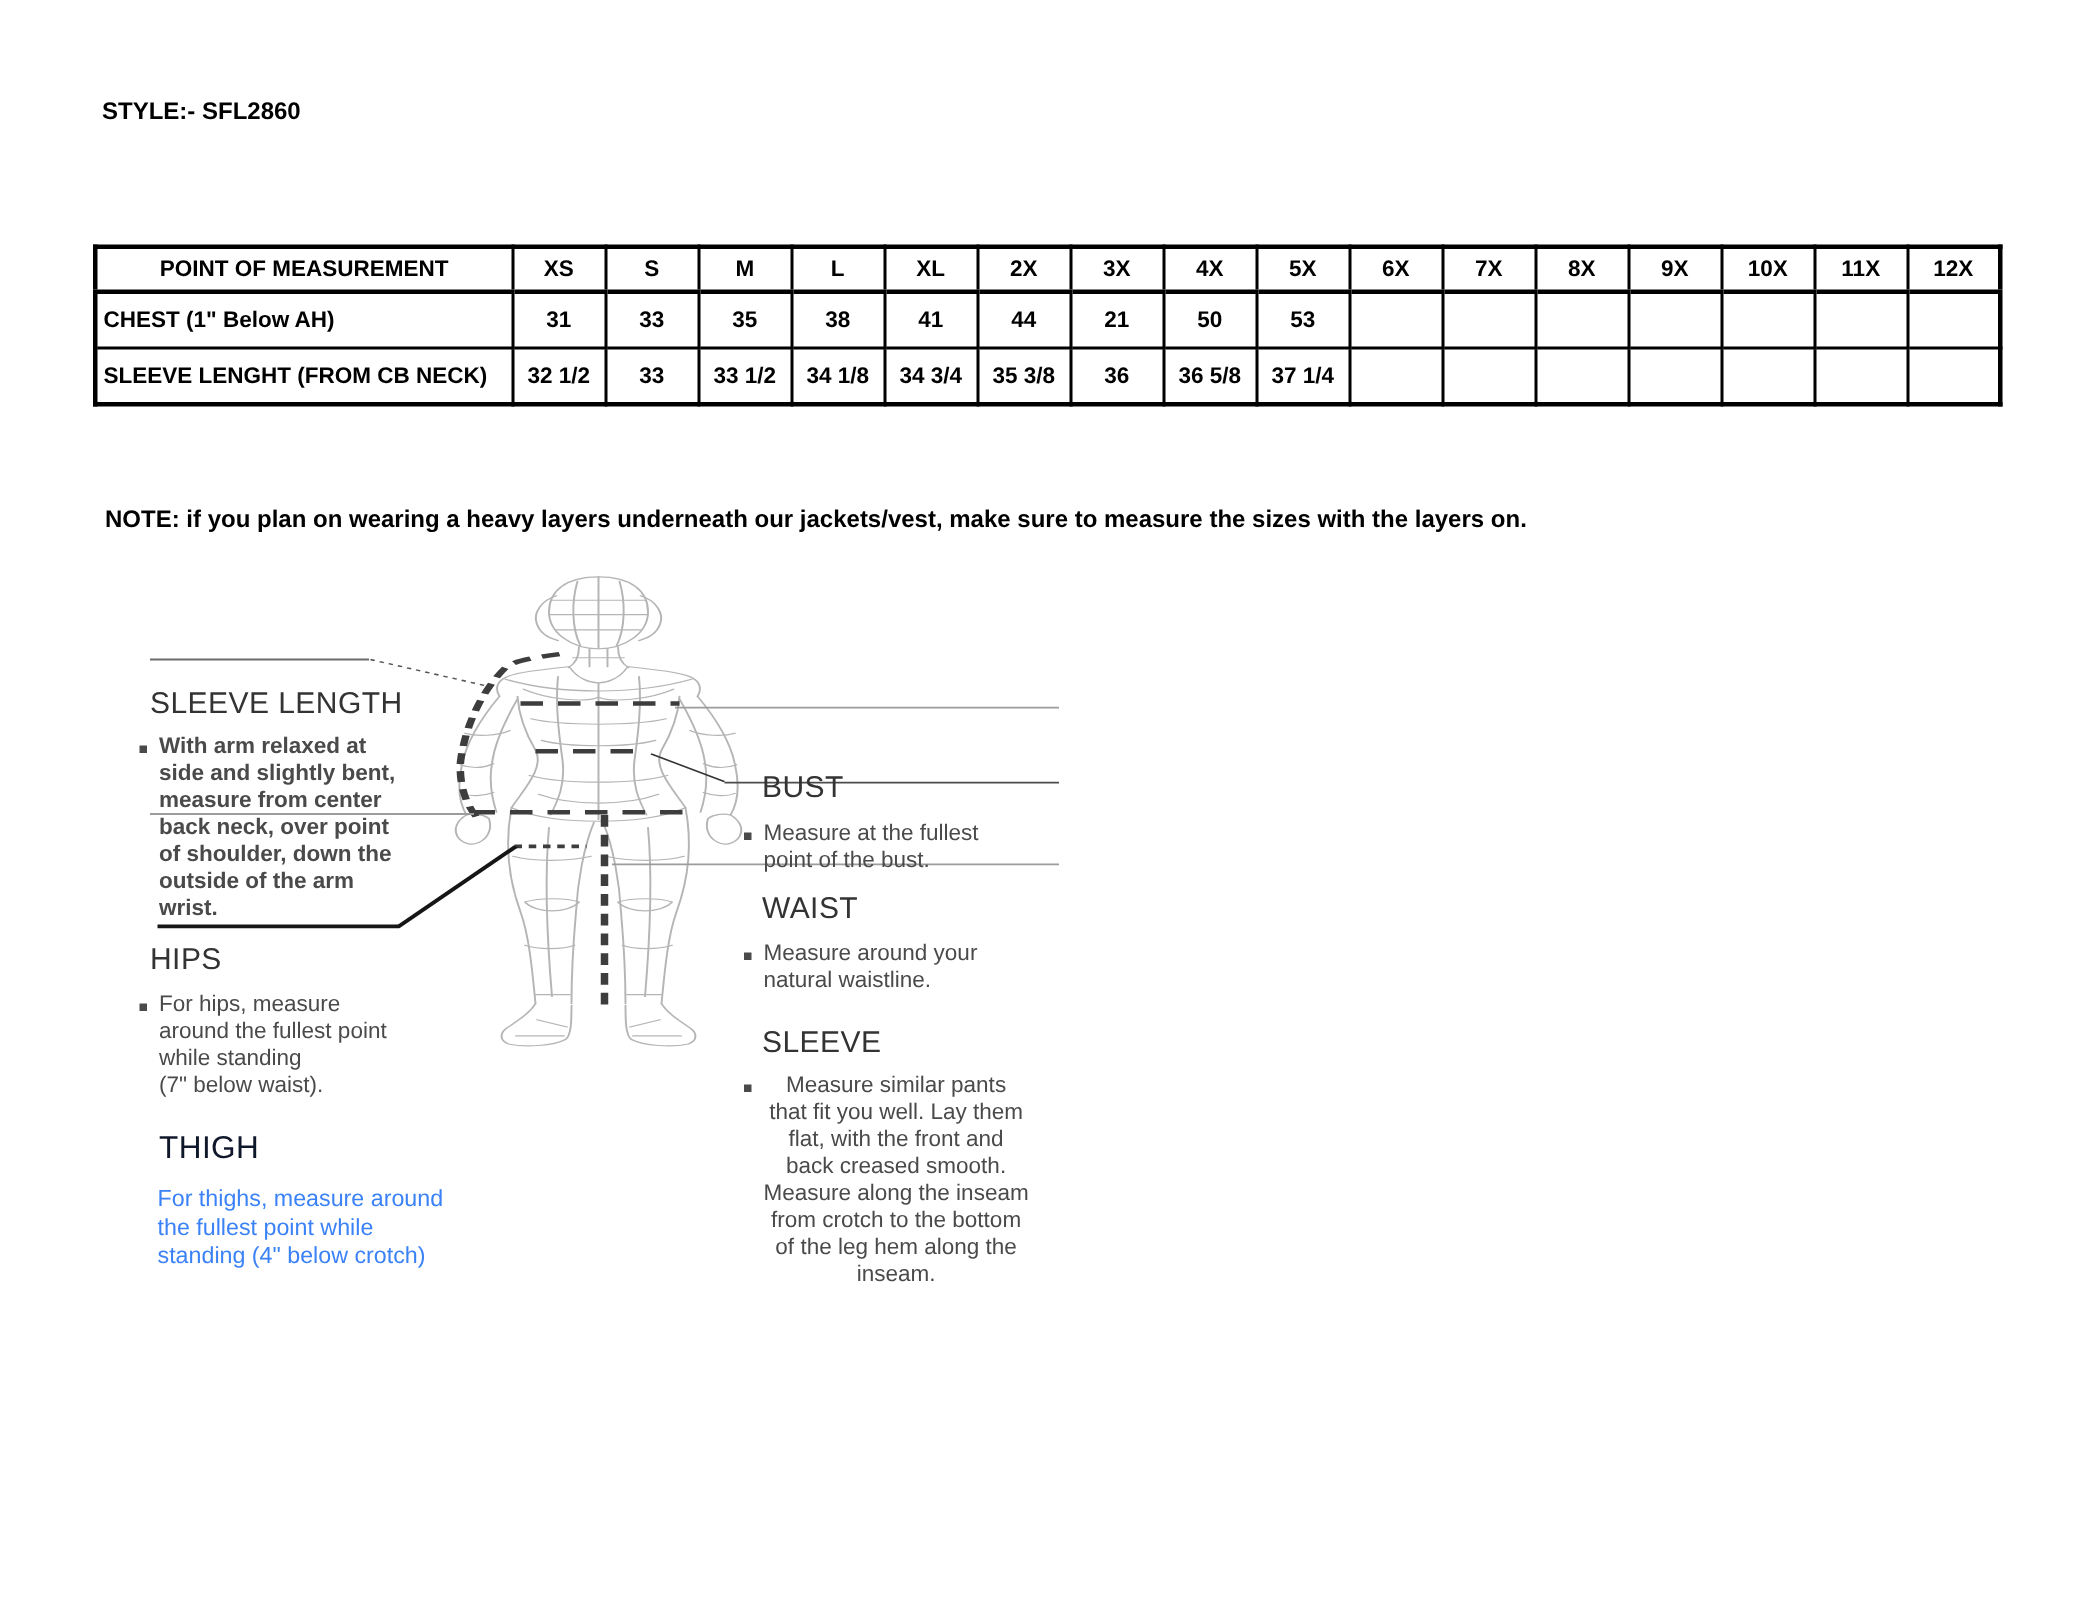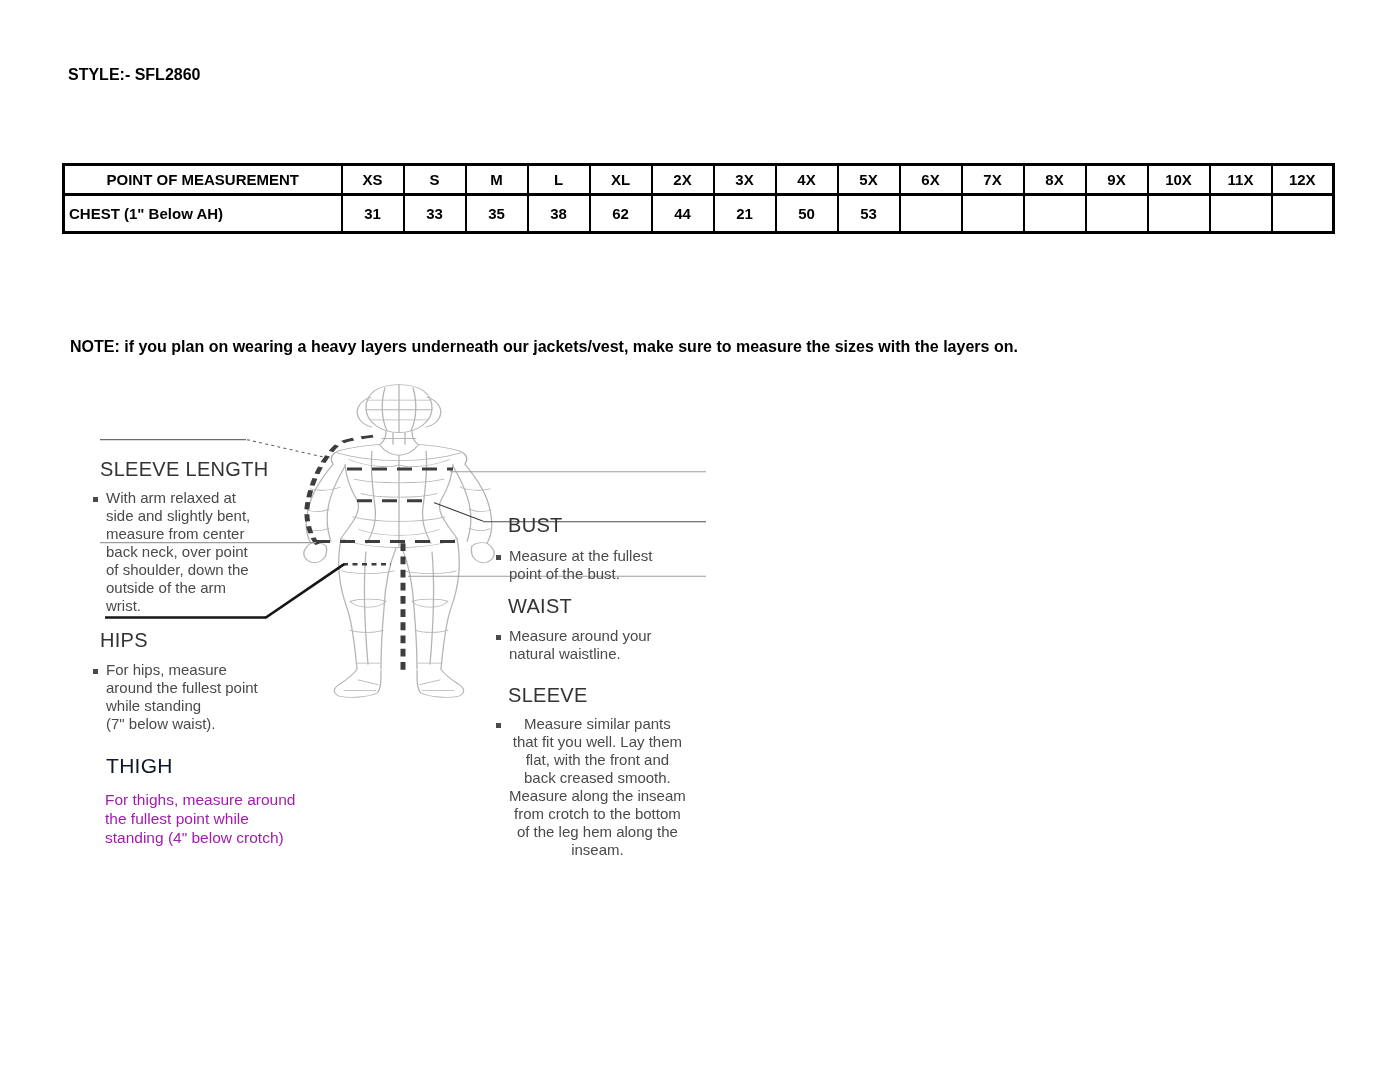--- a/index.html
+++ b/index.html
@@ -22,21 +22,21 @@
   thead th{height:27px;border-bottom:3px solid var(--table-border);}
   td.rowlabel{text-align:left;padding-left:4px;}
   .note{position:absolute;left:70px;top:338px;font-size:16px;font-weight:bold;white-space:nowrap;}
   .svgwrap{position:absolute;left:0;top:375px;width:760px;height:560px;}
   .figure-g{stroke:var(--figure-line);fill:none;stroke-width:1.3;stroke-linecap:round;}
   .measure-g{stroke:var(--measure-line);fill:none;}
   .dhead{position:absolute;font-size:20px;color:#333;letter-spacing:.3px;white-space:nowrap;}
   .ddesc{position:absolute;font-size:15px;line-height:18px;color:#4a4a4a;white-space:pre-line;}
   .bullet{position:absolute;width:5px;height:5px;background:#4a4a4a;}
   #h-thigh{font-size:21px;color:#0f172a;}
-  #d-thigh{font-size:15.5px;line-height:19px;color:#a21caf;}
+  #d-thigh{font-size:15.5px;line-height:19px;color:#3b82f6;}
 </style>
 </head>
 <body>
 
 <div class="title">STYLE:- SFL2860</div>
 
 <div class="chart">
   <table>
       <colgroup>
         <col style="width: 278px;">
@@ -78,25 +78,44 @@
           <th>12X</th>
         </tr>
       </thead>
       <tbody>
         <tr>
           <td class="rowlabel">CHEST (1" Below AH)</td>
           <td>31</td>
           <td>33</td>
           <td>35</td>
           <td>38</td>
-          <td>62</td>
+          <td>41</td>
           <td>44</td>
           <td>21</td>
           <td>50</td>
           <td>53</td>
+          <td></td>
+          <td></td>
+          <td></td>
+          <td></td>
+          <td></td>
+          <td></td>
+          <td></td>
+        </tr>
+        <tr>
+          <td class="rowlabel">SLEEVE LENGHT (FROM CB NECK)</td>
+          <td>32 1/2</td>
+          <td>33</td>
+          <td>33 1/2</td>
+          <td>34 1/8</td>
+          <td>34 3/4</td>
+          <td>35 3/8</td>
+          <td>36</td>
+          <td>36 5/8</td>
+          <td>37 1/4</td>
           <td></td>
           <td></td>
           <td></td>
           <td></td>
           <td></td>
           <td></td>
           <td></td>
         </tr>
       </tbody>
     </table>
@@ -190,21 +209,21 @@
     <line x1="408" y1="711" x2="706" y2="711" stroke="#9c9c9c" stroke-width="1.8"></line>
     <line x1="100" y1="655" x2="316" y2="655" stroke="#9c9c9c" stroke-width="2.2"></line>
     <line x1="105" y1="780" x2="266" y2="780" stroke="#161616" stroke-width="4"></line>
     <line x1="265" y1="781" x2="344" y2="691" stroke="#161616" stroke-width="3.5"></line>
   </g>
 </svg>
 </div>
 
 <div class="dhead" id="h-sleeve" style="left:100px;top:458px;">SLEEVE LENGTH</div>
 <div class="bullet" style="left:93px;top:497px;"></div>
-<div class="ddesc" style="left:106px;top:489px;">With arm relaxed at
+<div class="ddesc" style="left:106px;top:489px;font-weight:bold;">With arm relaxed at
 side and slightly bent,
 measure from center
 back neck, over point
 of shoulder, down the
 outside of the arm
 wrist.</div>
 
 <div class="dhead" id="h-hips" style="left:100px;top:629px;">HIPS</div>
 <div class="bullet" style="left:93px;top:669px;"></div>
 <div class="ddesc" style="left:106px;top:661px;">For hips, measure

